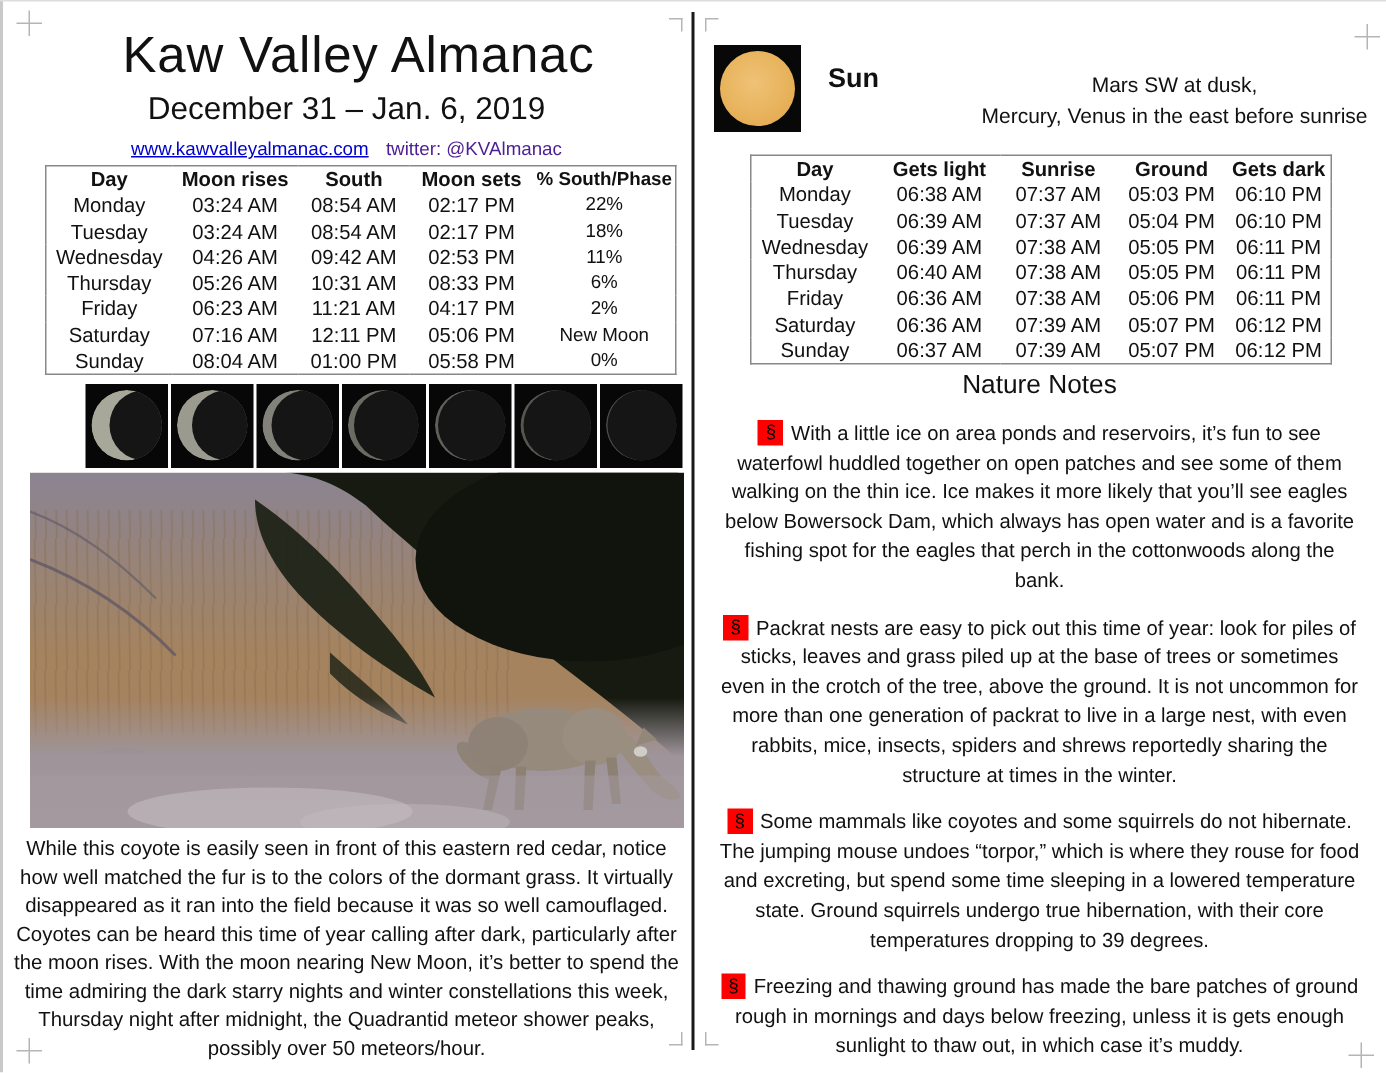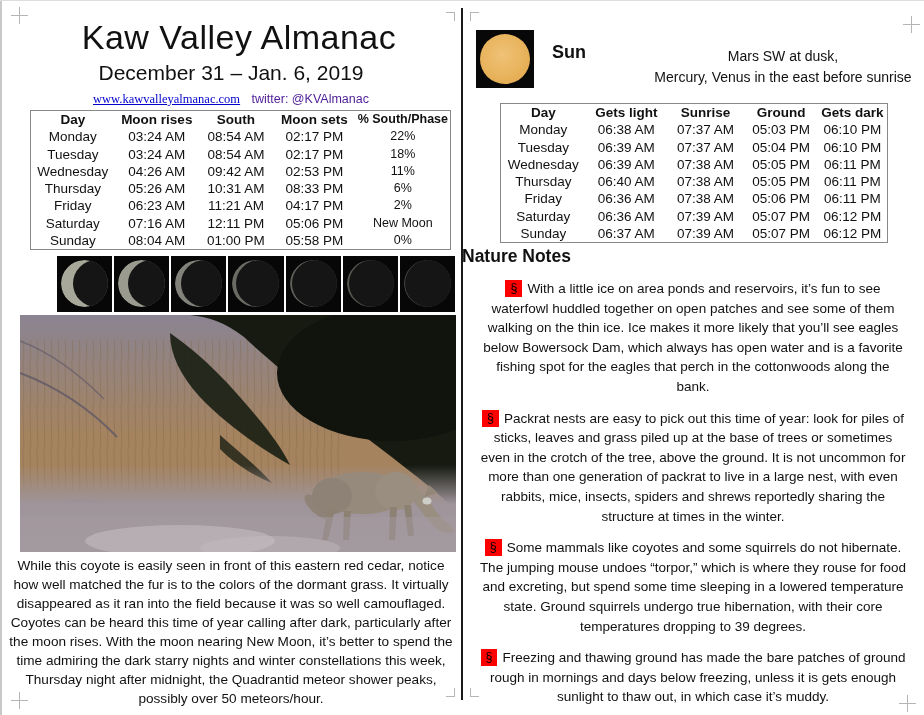--- a/index.html
+++ b/index.html
@@ -19,21 +19,21 @@
   .c-bl { border-bottom:1px solid #b5b5b5; border-right:1px solid #b5b5b5; }
   .c-br { border-bottom:1px solid #b5b5b5; border-left:1px solid #b5b5b5; }
 
   .divider { position:absolute; left:461px; top:8px; width:2px; height:692px; background:#1a1a1a; }
 
   
   .lp-title { position:absolute; left:0; top:18px; width:462px; text-align:center;
               font-size:34px; letter-spacing:.5px;padding-left:16px; }
   .lp-sub   { position:absolute; left:0; top:61px; width:462px; text-align:center; font-size:21px; }
   .lp-link  { position:absolute; left:0; top:92px; width:462px; text-align:center; font-size:12.5px; }
-  .weblink  { color:#0000cc; text-decoration:underline; cursor:pointer;font-family:Liberation Serif, serif; }
+  .weblink  { color:#0000cc; text-decoration:underline; cursor:pointer; }
   .twitter  { color:#4c1d95; margin-left:8px; }
 
   table.data-table { border-collapse:collapse; border:1px solid #888; background:#fff; }
   table.data-table th, table.data-table td {
       text-align:center; padding:0 2px; font-size:13.5px; line-height:17.3px; white-space:nowrap; }
   table.data-table th { font-weight:bold; }
   .moon-table { position:absolute; left:30px; top:110px; width:421px; }
   .moon-table th:nth-child(5), .moon-table td:nth-child(5){ font-size:12.5px; }
   .sun-table  { position:absolute; left:500px; top:103px; width:388px; }
 
@@ -49,22 +49,22 @@
   .caption { position:absolute; left:8px; top:556px; width:446px; text-align:center;
              font-size:13.6px; line-height:19px; }
 
   
   .sun-img { position:absolute; left:476px; top:30px; width:58px; height:58px; background:#080808; }
   .sun-disc { position:absolute; left:4px; top:4px; width:50px; height:50px; border-radius:50%;
               background:radial-gradient(circle at 45% 42%, #efc277 0%, #e8b35c 55%, #dfa54d 100%); }
   .sun-label { position:absolute; left:552px; top:42px; font-size:18px; font-weight:bold; }
   .planet-note { position:absolute; left:648px; top:46px; width:270px; text-align:center;
                  font-size:14px; line-height:21px; }
-  .nn-title { position:absolute; left:462px; top:246px; width:462px; text-align:left;
-              font-size:17.5px; font-weight:bold; }
+  .nn-title { position:absolute; left:462px; top:246px; width:462px; text-align:center;
+              font-size:17.5px; font-weight:normal; }
   .notes { position:absolute; left:466px; top:267px; width:454px; text-align:center;
            font-size:13.5px; line-height:19.6px; }
   .note { margin:12px; }
   .mark { display:inline-block; background:#ff0000; color:#000; font-size:12.5px; line-height:15px;
           padding:1px 5px; margin-right:5px; vertical-align:1px; }
 </style>
 </head>
 <body>
 
 <div class="sheet">

